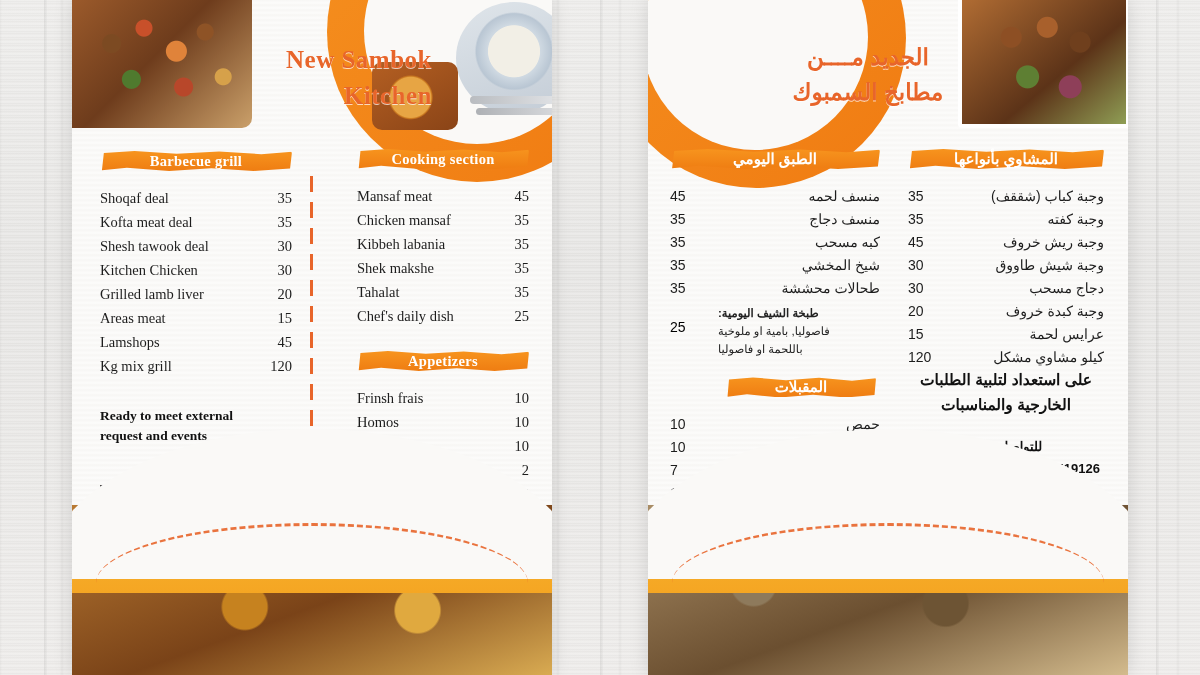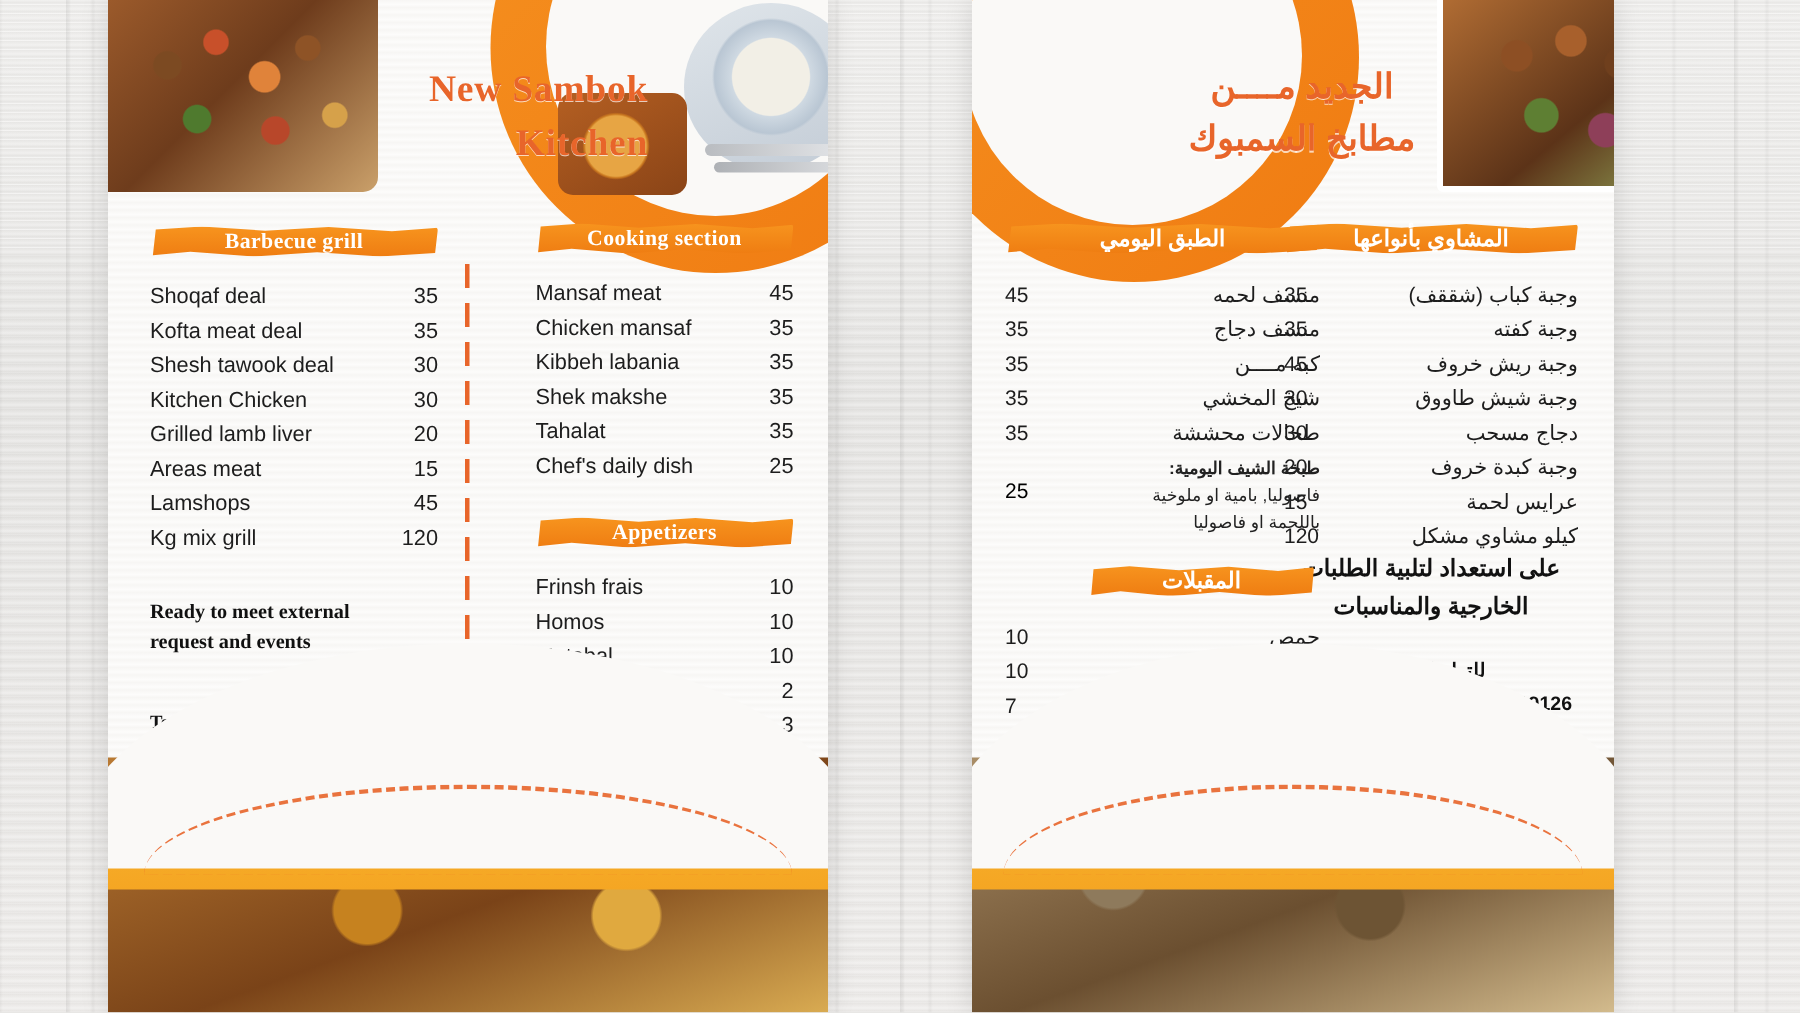--- a/index.html
+++ b/index.html
@@ -38,21 +38,21 @@
   }
   .sheet::before {
     content: "";
     position: absolute; inset: 0;
     background:
       repeating-linear-gradient(0deg,
         rgba(0,0,0,0.012) 0px, rgba(255,255,255,0.5) 2px, rgba(0,0,0,0.01) 5px);
     pointer-events: none;
   }
   #sheet-left  { left: 72px;  width: 480px; }
-  #sheet-right { left: 648px; width: 428px; }
+  #sheet-right { left: 648px; width: 480px; }
 
   
   .top-band { position: absolute; top: 0; left: 0; right: 0; height: 148px; }
 
   .photo {
     position: absolute;
     background-size: cover;
     background-repeat: no-repeat;
     overflow: hidden;
   }
@@ -154,21 +154,21 @@
   .ribbon.ar .txt { font-family: "Liberation Sans", sans-serif; direction: rtl; font-size: 15px; }
 
   
   .col { position: absolute; }
   .row {
     display: flex;
     align-items: baseline;
     font-size: 14.5px;
     color: #1d1d1d;
     padding: 3.5px 0;
-    font-family: Liberation Sans, sans-serif;
+    font-family: Liberation Serif, serif;
   }
   .row .nm { flex: 1 1 auto; }
   .row .pr { flex: 0 0 auto; width: 40px; text-align: right; }
 
   .row.ar {
     direction: rtl;
     font-family: "Liberation Sans", sans-serif;
     font-size: 14px;
   }
   .row.ar .pr { text-align: left; }
@@ -229,21 +229,21 @@
   .pin::after {
     content: ""; position: absolute; left: 4px; top: 4px;
     width: 6px; height: 6px; border-radius: 50%; background: #faf9f7;
   }
 
   .sub-note {
     direction: rtl;
     font-size: 11.5px;
     line-height: 1.55;
     color: #222;
-    text-align: right;
+    text-align: left;
   }
   .sub-note .hd { font-weight: 700; }
 
   
   .bottom-band {
     position: absolute; left: 0; right: 0; bottom: 0; height: 170px;
   }
   .bottom-photo {
     position: absolute; inset: 0;
     background:
@@ -509,21 +509,21 @@
 
     <div class="row ar">
         <span class="nm">منسف لحمه</span>
         <span class="pr">45</span>
       </div>
     <div class="row ar">
         <span class="nm">منسف دجاج</span>
         <span class="pr">35</span>
       </div>
     <div class="row ar">
-        <span class="nm">كبه مــــن</span>
+        <span class="nm">كبه مسحب</span>
         <span class="pr">35</span>
       </div>
     <div class="row ar">
         <span class="nm">شيخ المخشي</span>
         <span class="pr">35</span>
       </div>
     <div class="row ar">
         <span class="nm">طحالات محششة</span>
         <span class="pr">35</span>
       </div>

